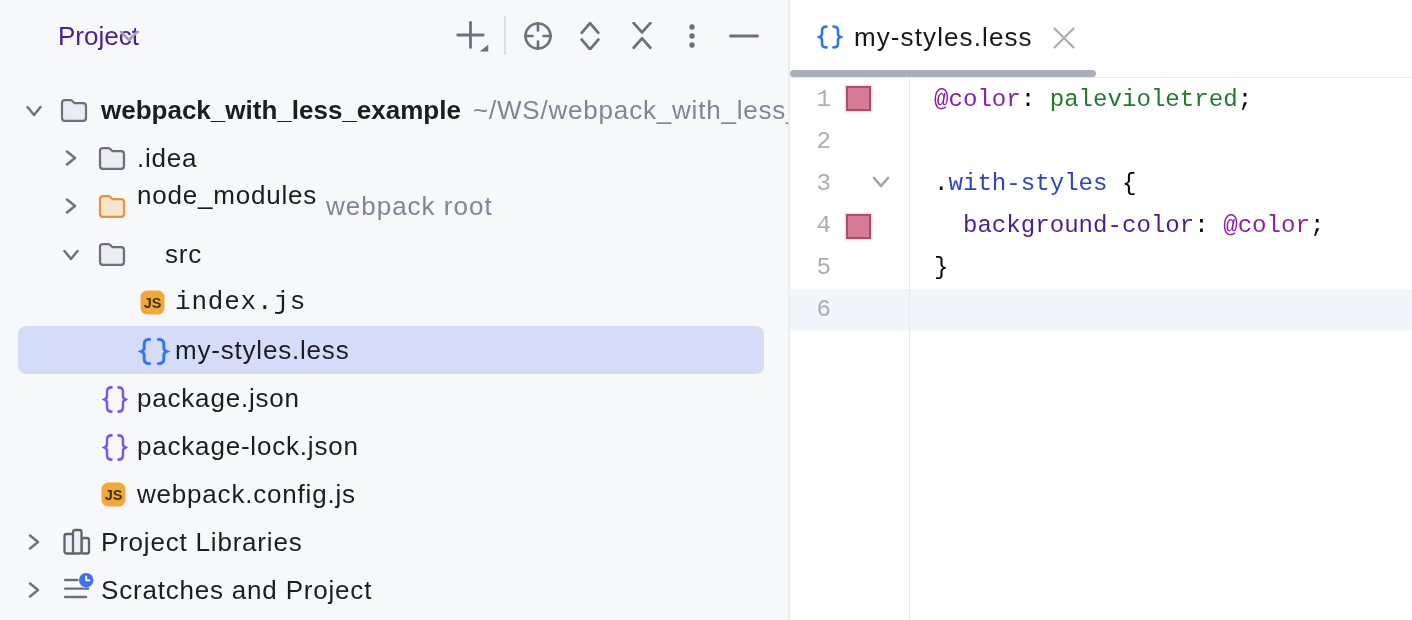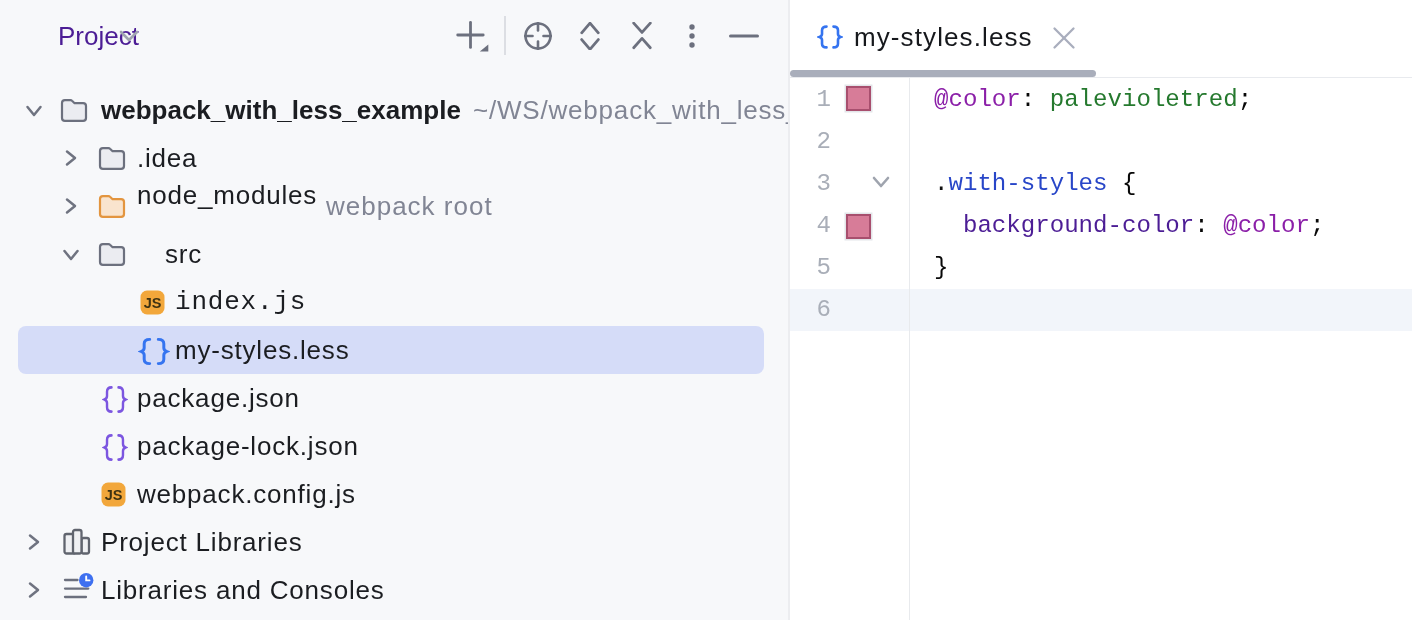--- a/index.html
+++ b/index.html
@@ -163,21 +163,21 @@
             <polyline points="4,2.5 12,9 4,15.5" fill="none" stroke="#6F7380" stroke-width="2.5" stroke-linecap="round" stroke-linejoin="round"></polyline>
           </svg></div>
         <div class="ic abs" style="left:63px; top:570px; position:absolute;"><svg width="34" height="31" viewBox="0 0 34 31">
     <line x1="2" y1="10" x2="14.5" y2="10" stroke="#6C707E" stroke-width="2.3" stroke-linecap="round"></line>
     <line x1="2" y1="18.6" x2="25.3" y2="18.6" stroke="#6C707E" stroke-width="2.3" stroke-linecap="round"></line>
     <line x1="2" y1="27" x2="23" y2="27" stroke="#6C707E" stroke-width="2.3" stroke-linecap="round"></line>
     <circle cx="23.2" cy="10.2" r="7.2" fill="#3E70F0"></circle>
     <polyline points="23.2,6.4 23.2,10.4 26.5,10.4" fill="none" stroke="#fff" stroke-width="1.9" stroke-linecap="round"></polyline>
           </svg></div>
       </div>
-      <div class="abs" style="left:101px; top:575px; font-size:26px; letter-spacing:0.8px;  color:#1B1D21;">Libraries and Consoles</div>
+      <div class="abs" style="left:101px; top:575px; font-size:26px; letter-spacing:0.8px;  color:#1B1D21;">Scratches and Project</div>
     </div>
 </div>
 <div id="vborder"></div>
 
 <svg id="tabicon" width="26" height="24" viewBox="0 0 29 26">
   <path d="M10.6 1.4 Q5.6 1.4 5.6 5.6 L5.6 9.6 Q5.6 11.9 2.8 13 Q5.6 14.1 5.6 16.4 L5.6 20.4 Q5.6 24.6 10.6 24.6" fill="none" stroke="#3574F0" stroke-width="2.9" stroke-linecap="round"></path>
   <path d="M18.4 1.4 Q23.4 1.4 23.4 5.6 L23.4 9.6 Q23.4 11.9 26.2 13 Q23.4 14.1 23.4 16.4 L23.4 20.4 Q23.4 24.6 18.4 24.6" fill="none" stroke="#3574F0" stroke-width="2.9" stroke-linecap="round"></path>
 </svg>
 <div id="tabtxt">my-styles.less</div>
 <svg id="tabclose" width="24" height="24" viewBox="0 0 24 24">

